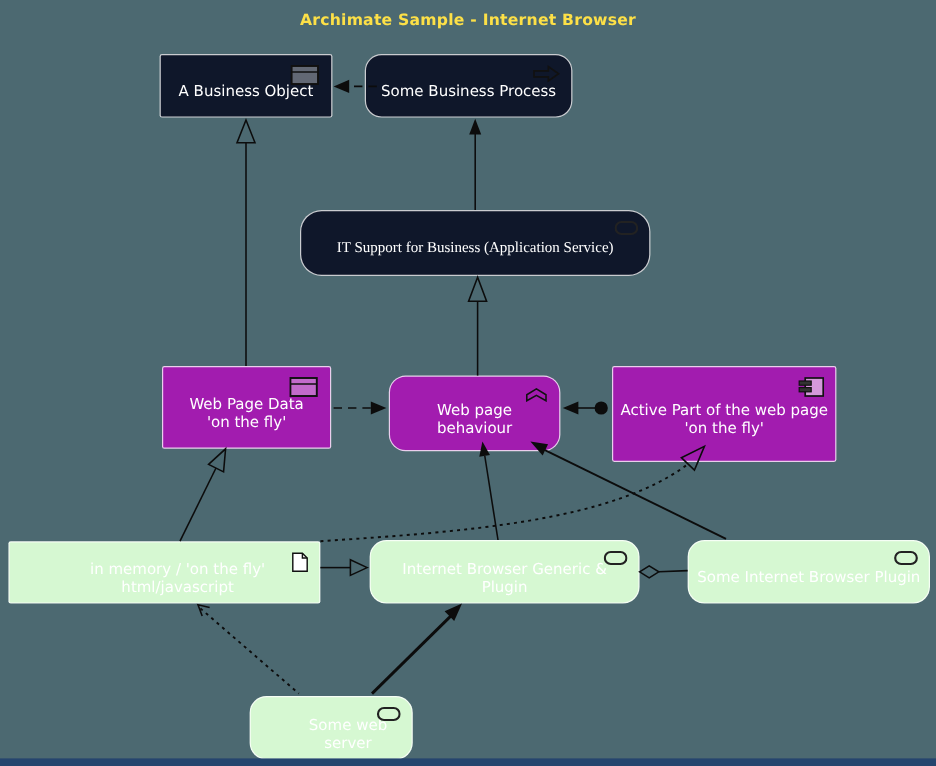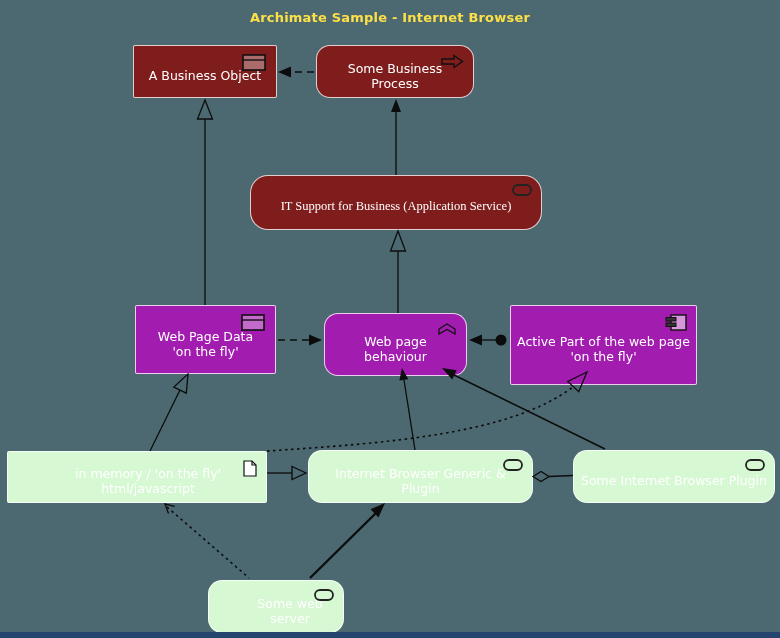--- a/index.html
+++ b/index.html
@@ -5,21 +5,21 @@
   html,body{margin:0;padding:0;}
   body{width:780px;height:638px;overflow:hidden;position:relative;
        background:#4c6971;font-family:"DejaVu Sans", sans-serif;}
   .stage{position:absolute;inset:0;}
   .title{position:absolute;top:10px;left:0;width:100%;text-align:center;
          color:#fde047;font-weight:bold;font-size:13px;letter-spacing:0.2px;}
   .node{position:absolute;box-sizing:border-box;display:flex;flex-direction:column;
         justify-content:center;align-items:center;text-align:center;
         color:#ffffff;font-size:12.5px;line-height:15px;padding:12px 6px 4px 6px;
         border:1px solid rgba(255,255,255,0.78);}
-  .business{background:#7f1d1d;}
+  .business{background:#0f172a;}
   .application{background:#a21caf;}
   .technology{background:#d6f8d2;}
   .rect{border-radius:2px;}
   .rounded{border-radius:14px;}
   .biground{border-radius:18px;}
   .icon{position:absolute;top:8px;right:9px;}
   .edges{position:absolute;top:0;left:0;pointer-events:none;}
   .lbl span{display:block;}
 </style>
 </head>
@@ -32,21 +32,21 @@
   <div class="node business rect" style="left:133px;top:45px;width:144px;height:53px;">
     <svg class="icon" width="25" height="18" viewBox="0 0 25 18">
       <rect x="1" y="1" width="22" height="15" fill="rgba(255,255,255,0.35)" stroke="#111" stroke-width="1.6"></rect>
       <line x1="1" y1="6" x2="23" y2="6" stroke="#111" stroke-width="1.4"></line>
     </svg>
     <div class="lbl">
         <span>A Business Object</span>
       </div>
   </div>
 
-  <div class="node business rounded" style="left:316px;top:45px;width:158px;height:53px;">
+  <div class="node business rounded" style="left:304px;top:45px;width:173px;height:53px;">
     <svg class="icon" width="23" height="15" viewBox="0 0 23 15">
       <polygon points="1,5 13,5 13,1.5 21.5,7.5 13,13.5 13,10 1,10" fill="none" stroke="#111" stroke-width="1.4"></polygon>
     </svg>
     <div class="lbl">
         <span>Some Business Process</span>
       </div>
   </div>
 
   <div class="node business biground" style="left:250px;top:175px;width:292px;height:55px;font-family:Liberation Serif, serif;">
     <svg class="icon" width="20" height="12" viewBox="0 0 20 12">

